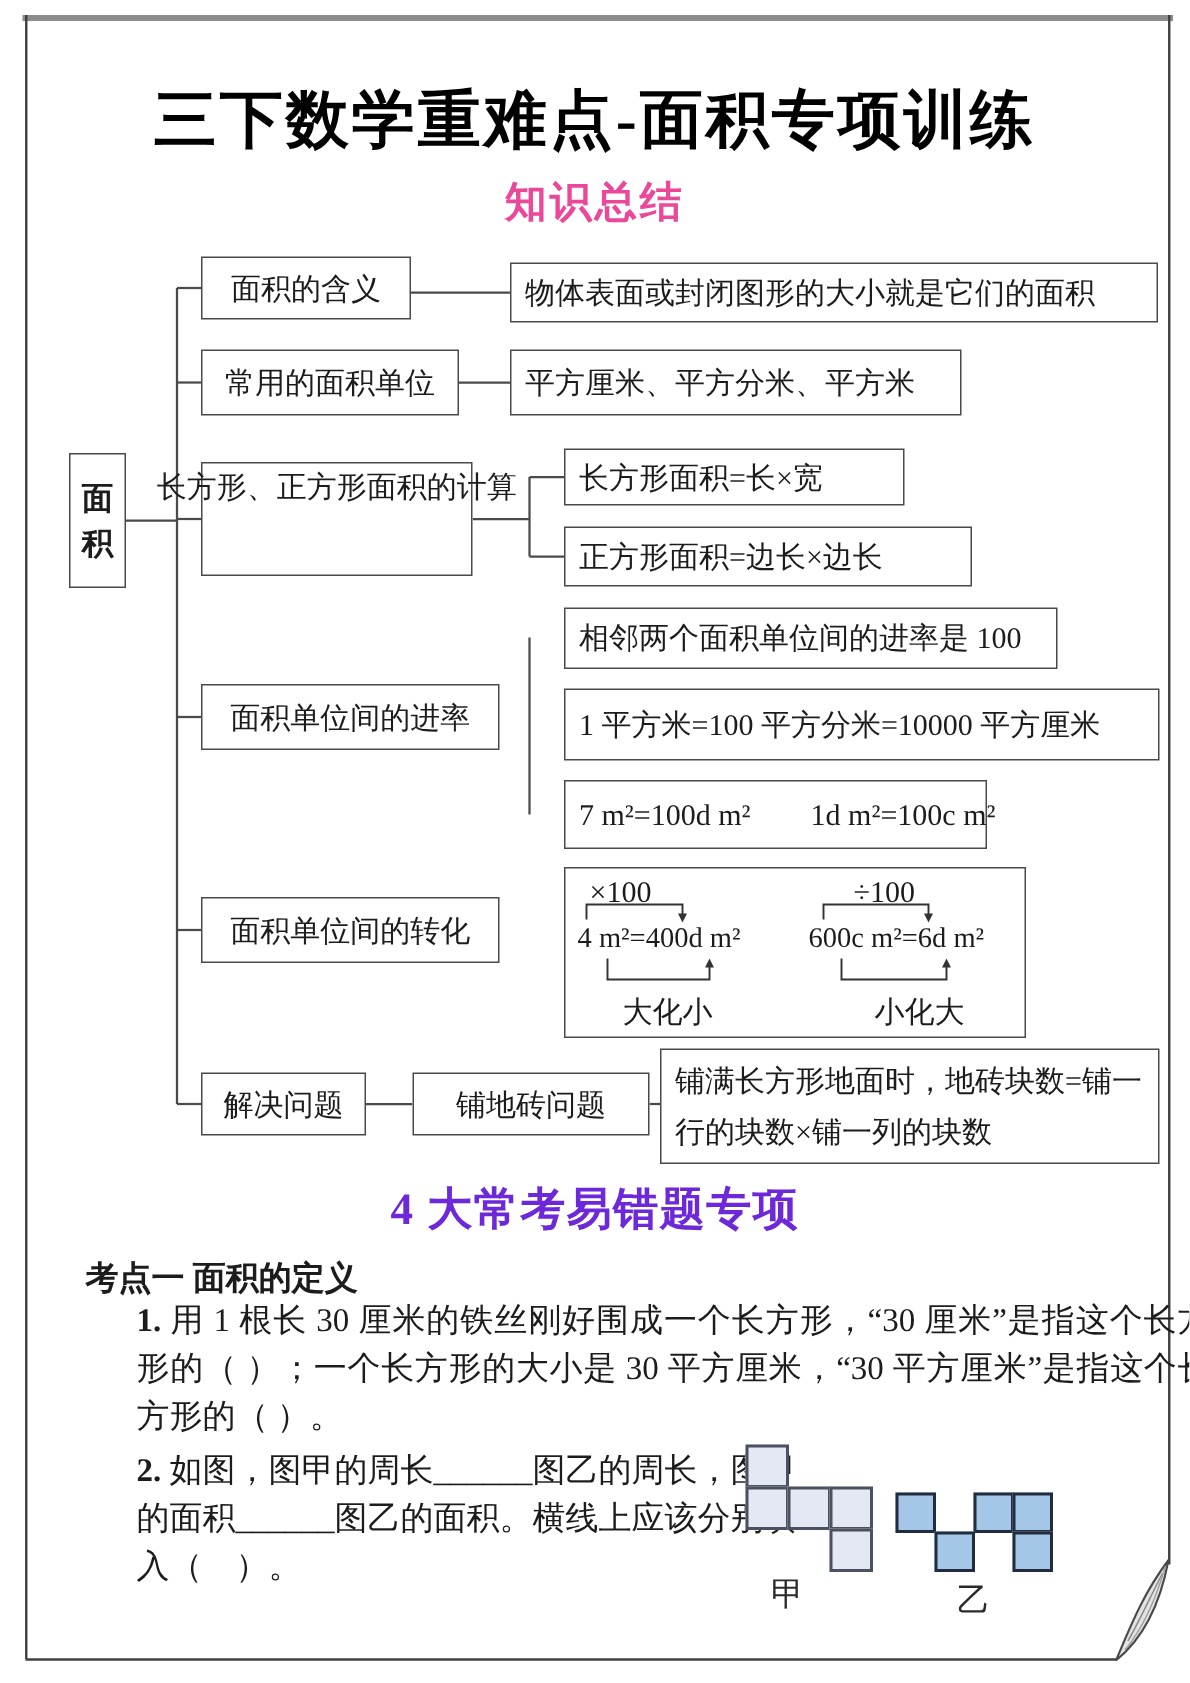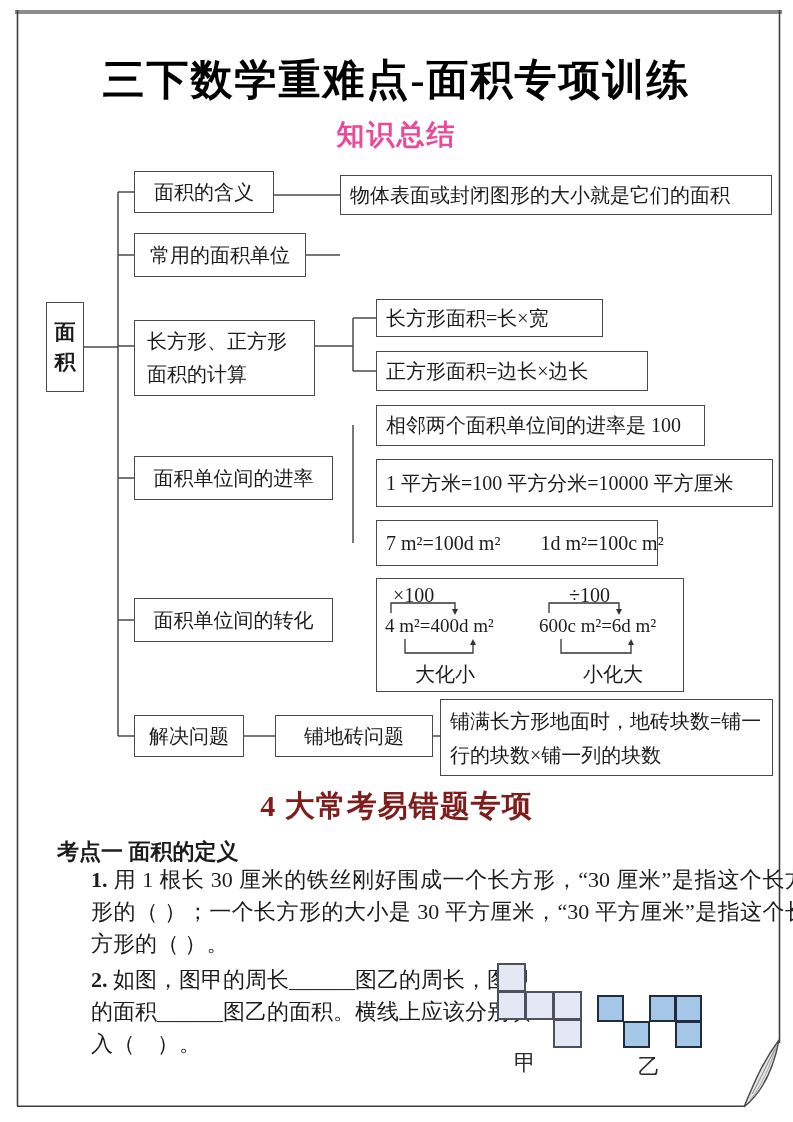--- a/index.html
+++ b/index.html
@@ -4,27 +4,27 @@
 <style>
   html,body{margin:0;padding:0;background:#ffffff;}
   .page{position:relative;width:793px;height:1122px;background:#ffffff;overflow:hidden;
         font-family:"Liberation Serif","DejaVu Serif",serif;color:#1c1c1c;}
   .lines{position:absolute;left:0;top:0;width:793px;height:1122px;pointer-events:none;}
   .title{position:absolute;left:0;top:52px;width:793px;text-align:center;
          font-size:42px;font-weight:bold;color:#000000;letter-spacing:2px;}
   .subtitle{position:absolute;left:0;top:116px;width:793px;text-align:center;
          font-size:28px;font-weight:bold;color:#ec4899;letter-spacing:2px;}
   .h2blue{position:absolute;left:0;top:786px;width:793px;text-align:center;
-         font-size:30px;font-weight:bold;color:#7f1d1d;letter-spacing:1px;}
+         font-size:30px;font-weight:bold;color:#6d28d9;letter-spacing:1px;}
   .box{position:absolute;border:1.5px solid #4a4a4a;background:#fff;box-sizing:border-box;
        display:flex;align-items:center;justify-content:center;font-size:20px;white-space:nowrap;}
   .box.leftpad{justify-content:flex-start;padding-left:9px;}
   .root{flex-direction:column;font-size:21px;font-weight:600;line-height:30px;}
-  .twoline{flex-direction:column;align-items:flex-start;justify-content:center;
-           padding-left:12px;line-height:33px;margin-top:12px;}
+  .twoline{flex-direction:row;align-items:flex-start;justify-content:center;
+           padding-left:0;line-height:33px;}
   .wrapbox{white-space:normal;line-height:34px;padding:2px 9px;align-items:center;}
   .conv{font-size:20px;}
   .conv .ct{position:absolute;white-space:nowrap;}
   .kaodian{position:absolute;left:57px;top:837px;font-size:22px;font-weight:bold;}
   .qpara{position:absolute;font-size:22px;line-height:32px;text-align:justify;margin-left:34px;}
   .qnum{font-weight:bold;}
   .cell{position:absolute;box-sizing:border-box;}
   .cellA{width:29px;height:29px;border:2px solid #4b515e;background:#e4e7f4;}
   .cellB{width:27px;height:27px;border:2px solid #232c3e;background:#a4c6e7;}
   .figlabel{position:absolute;font-size:22px;color:#2a2a2a;}
@@ -73,20 +73,21 @@
 
   <div class="box root" style="left:46px;top:302px;width:38px;height:90px;">
     <span>面</span>
     <span>积</span>
   </div>
 
   <div class="box" style="left:134px;top:171px;width:140px;height:42px;">面积的含义</div>
   <div class="box leftpad" style="left:340px;top:175px;width:432px;height:40px;">物体表面或封闭图形的大小就是它们的面积</div>
 
   <div class="box" style="left:134px;top:233px;width:172px;height:44px;">常用的面积单位</div>
+  <div class="box leftpad" style="left:340px;top:233px;width:301px;height:44px;">平方厘米、平方分米、平方米</div>
 
   <div class="box twoline" style="left:134px;top:308px;width:181px;height:76px;">
     <span>长方形、正方形</span>
     <span>面积的计算</span>
   </div>
   <div class="box leftpad" style="left:376px;top:299px;width:227px;height:38px;">长方形面积=长×宽</div>
   <div class="box leftpad" style="left:376px;top:351px;width:272px;height:40px;">正方形面积=边长×边长</div>
 
   <div class="box" style="left:134px;top:456px;width:199px;height:44px;">面积单位间的进率</div>
   <div class="box leftpad" style="left:376px;top:405px;width:329px;height:41px;">相邻两个面积单位间的进率是 100</div>

